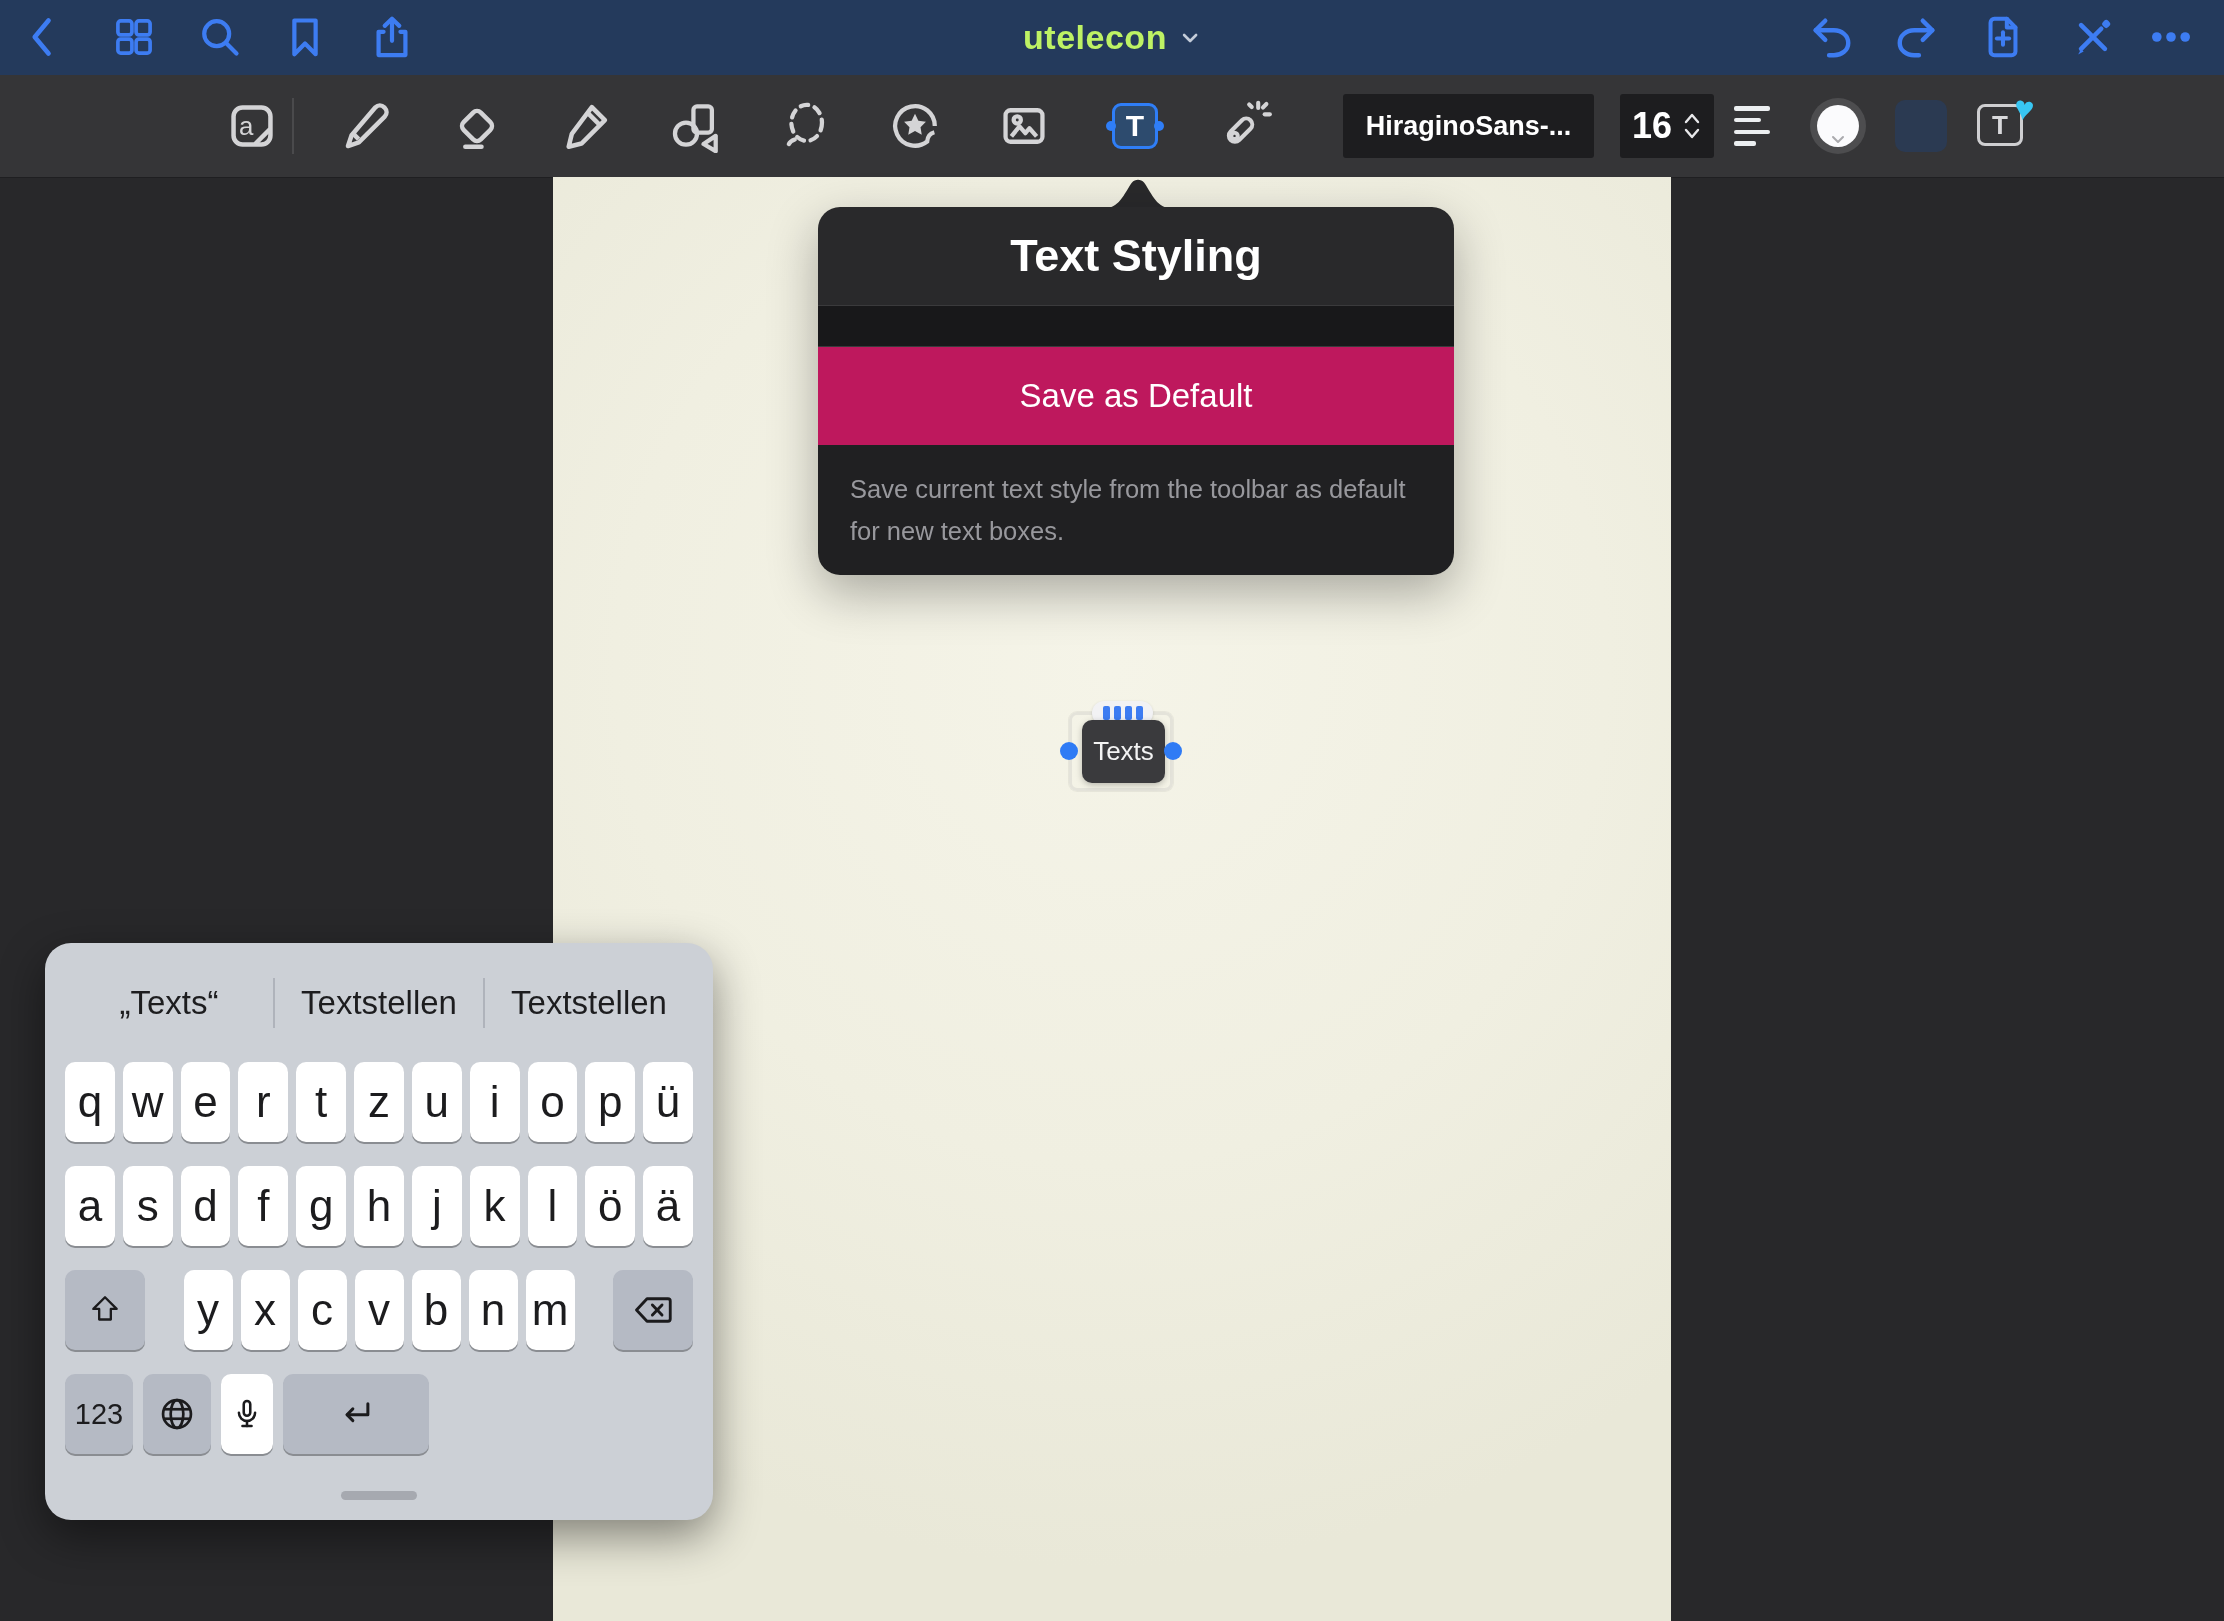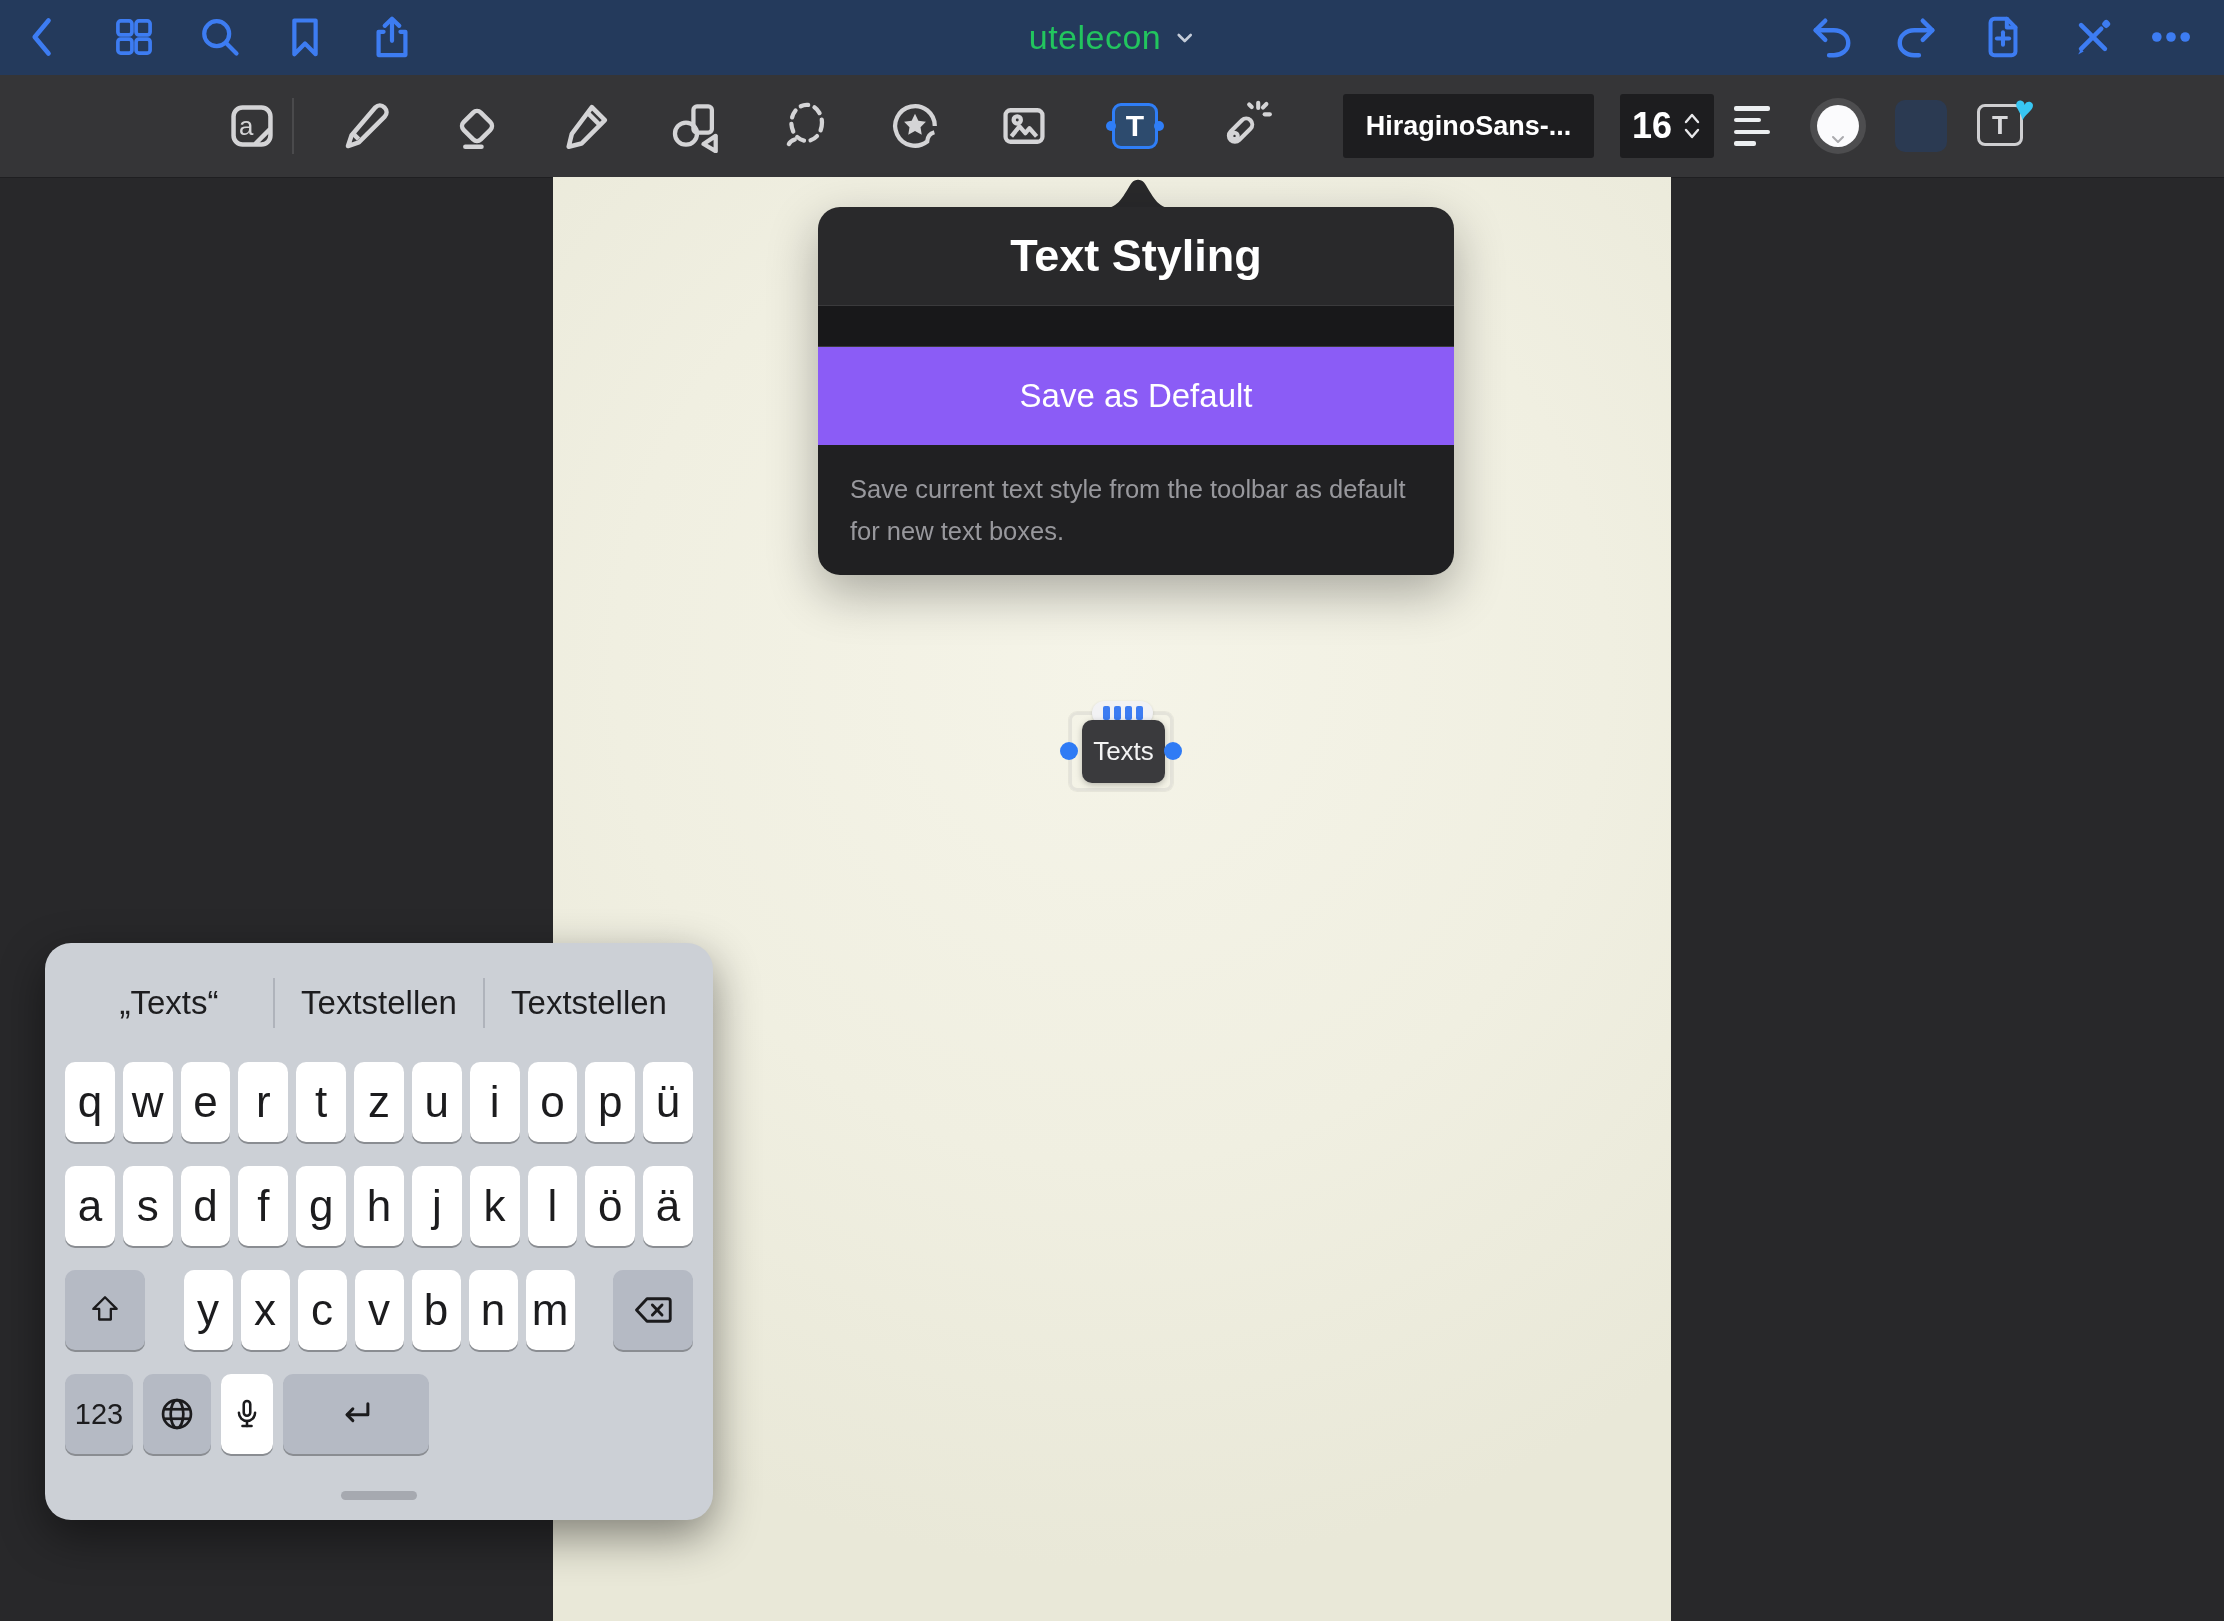--- a/index.html
+++ b/index.html
@@ -4,21 +4,21 @@
 <style>
   html,body{margin:0;padding:0;background:#111;}
   .screen{position:relative;width:2224px;height:1621px;overflow:hidden;
     background:#28282a;font-family:"Liberation Sans",sans-serif;
     -webkit-font-smoothing:antialiased;}
   
   .topbar{position:absolute;left:0;top:0;width:2224px;height:75px;background:#243a5c;}
   .tb-btn{position:absolute;top:13px;width:48px;height:48px;display:flex;align-items:center;justify-content:center;}
   .title-wrap{position:absolute;left:50%;top:0;transform:translateX(-50%);height:75px;
     display:flex;align-items:center;gap:12px;}
-  .doc-title{color:#22c55e;font-size:34px;font-weight:normal;letter-spacing:.5px;}
+  .doc-title{color:#bef264;font-size:34px;font-weight:bold;letter-spacing:.5px;}
   
   .toolbar{position:absolute;left:0;top:75px;width:2224px;height:102px;background:#353537;
     border-bottom:1px solid rgba(0,0,0,.4);}
   .tool{position:absolute;top:21px;width:60px;height:60px;display:flex;align-items:center;justify-content:center;}
   .tdivider{position:absolute;left:292px;top:23px;width:2px;height:56px;background:#4a4a4c;}
   .text-tool{position:absolute;left:1112px;top:28px;width:46px;height:46px;border:3px solid #2f7ef7;
     border-radius:9px;background:#2d4b6e;display:flex;align-items:center;justify-content:center;box-sizing:border-box;}
   .text-tool span{color:#fff;font-size:30px;font-weight:bold;}
   .text-tool .dot{position:absolute;width:10px;height:10px;border-radius:50%;background:#2f7ef7;top:50%;margin-top:-5px;}
   .text-tool .dot.l{left:-9px}.text-tool .dot.r{right:-9px}
@@ -40,21 +40,21 @@
   .theart .heart{position:absolute;right:-14px;top:-18px;font-size:34px;color:#38c6f3;transform:rotate(8deg);}
   
   .page{position:absolute;left:553px;top:177px;width:1118px;height:1444px;
     background:radial-gradient(ellipse 900px 900px at 50% 34%,#f5f4e8 0%,#f0efe1 55%,#e9e8d8 100%);}
   
   .popup{position:absolute;left:818px;top:207px;width:636px;border-radius:22px;overflow:hidden;
     box-shadow:0 18px 50px rgba(0,0,0,.30);}
   .pp-header{height:98px;background:#29292b;display:flex;align-items:center;justify-content:center;}
   .pp-header div{color:#fff;font-size:45px;font-weight:600;}
   .pp-strip{height:42px;background:#18181a;border-top:1px solid #3a3a3c;border-bottom:1px solid #3a3a3c;box-sizing:border-box;}
-  .pp-save{height:98px;background:#8b5cf6;display:flex;align-items:center;justify-content:center;
+  .pp-save{height:98px;background:#be185d;display:flex;align-items:center;justify-content:center;
     color:#fff;font-size:33px;}
   .pp-desc{height:130px;background:#202022;display:flex;align-items:center;padding:0 32px;box-sizing:border-box;}
   .pp-desc p{margin:0;width:590px;color:#98989d;font-size:25.5px;line-height:42px;}
   .pp-tail{position:absolute;left:1106px;top:177px;width:64px;height:31px;}
   
   .tb-outline{position:absolute;left:1069px;top:712px;width:104px;height:79px;border:3px solid #e4e3da;
     border-radius:8px;box-sizing:border-box;box-shadow:0 0 0 1px rgba(0,0,0,.05);}
   .tb-pill{position:absolute;left:1092px;top:701px;width:61px;height:24px;background:#f2f2f4;border-radius:12px;
     display:flex;align-items:center;justify-content:center;gap:4px;box-shadow:0 1px 3px rgba(0,0,0,.15);}
   .tb-pill i{display:block;width:7px;height:14px;border-radius:2px;background:#3d7cf2;}

